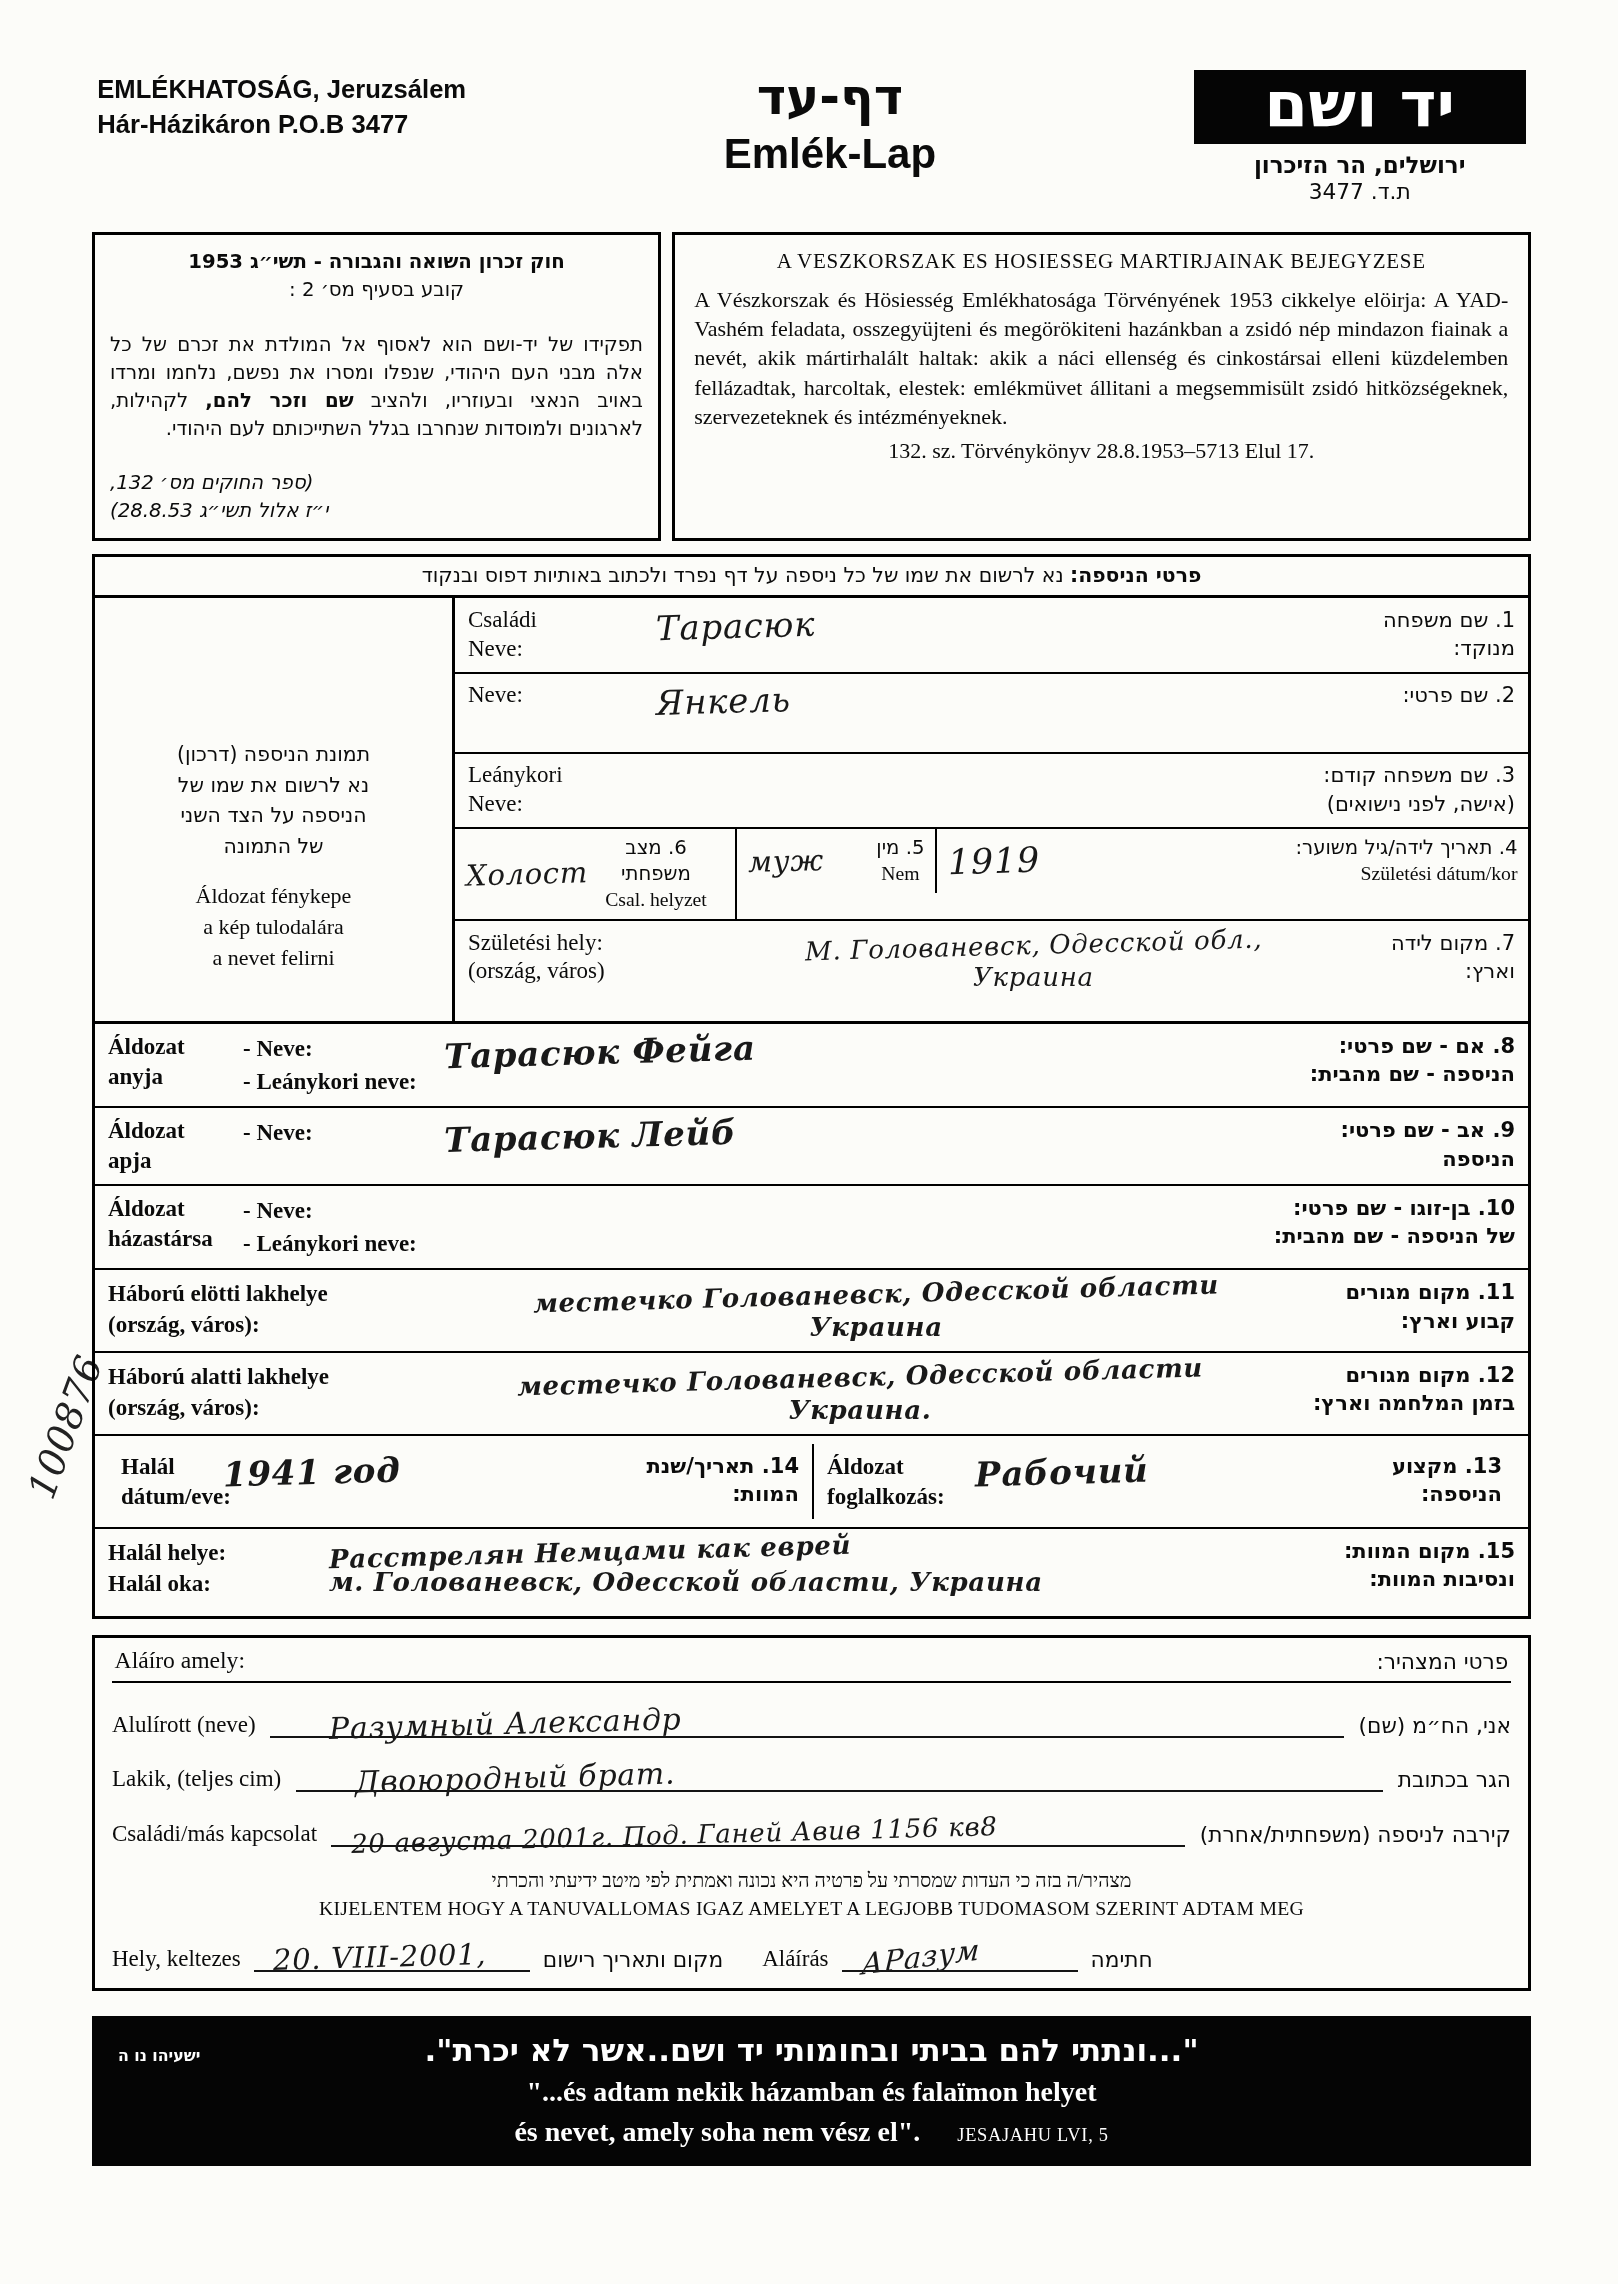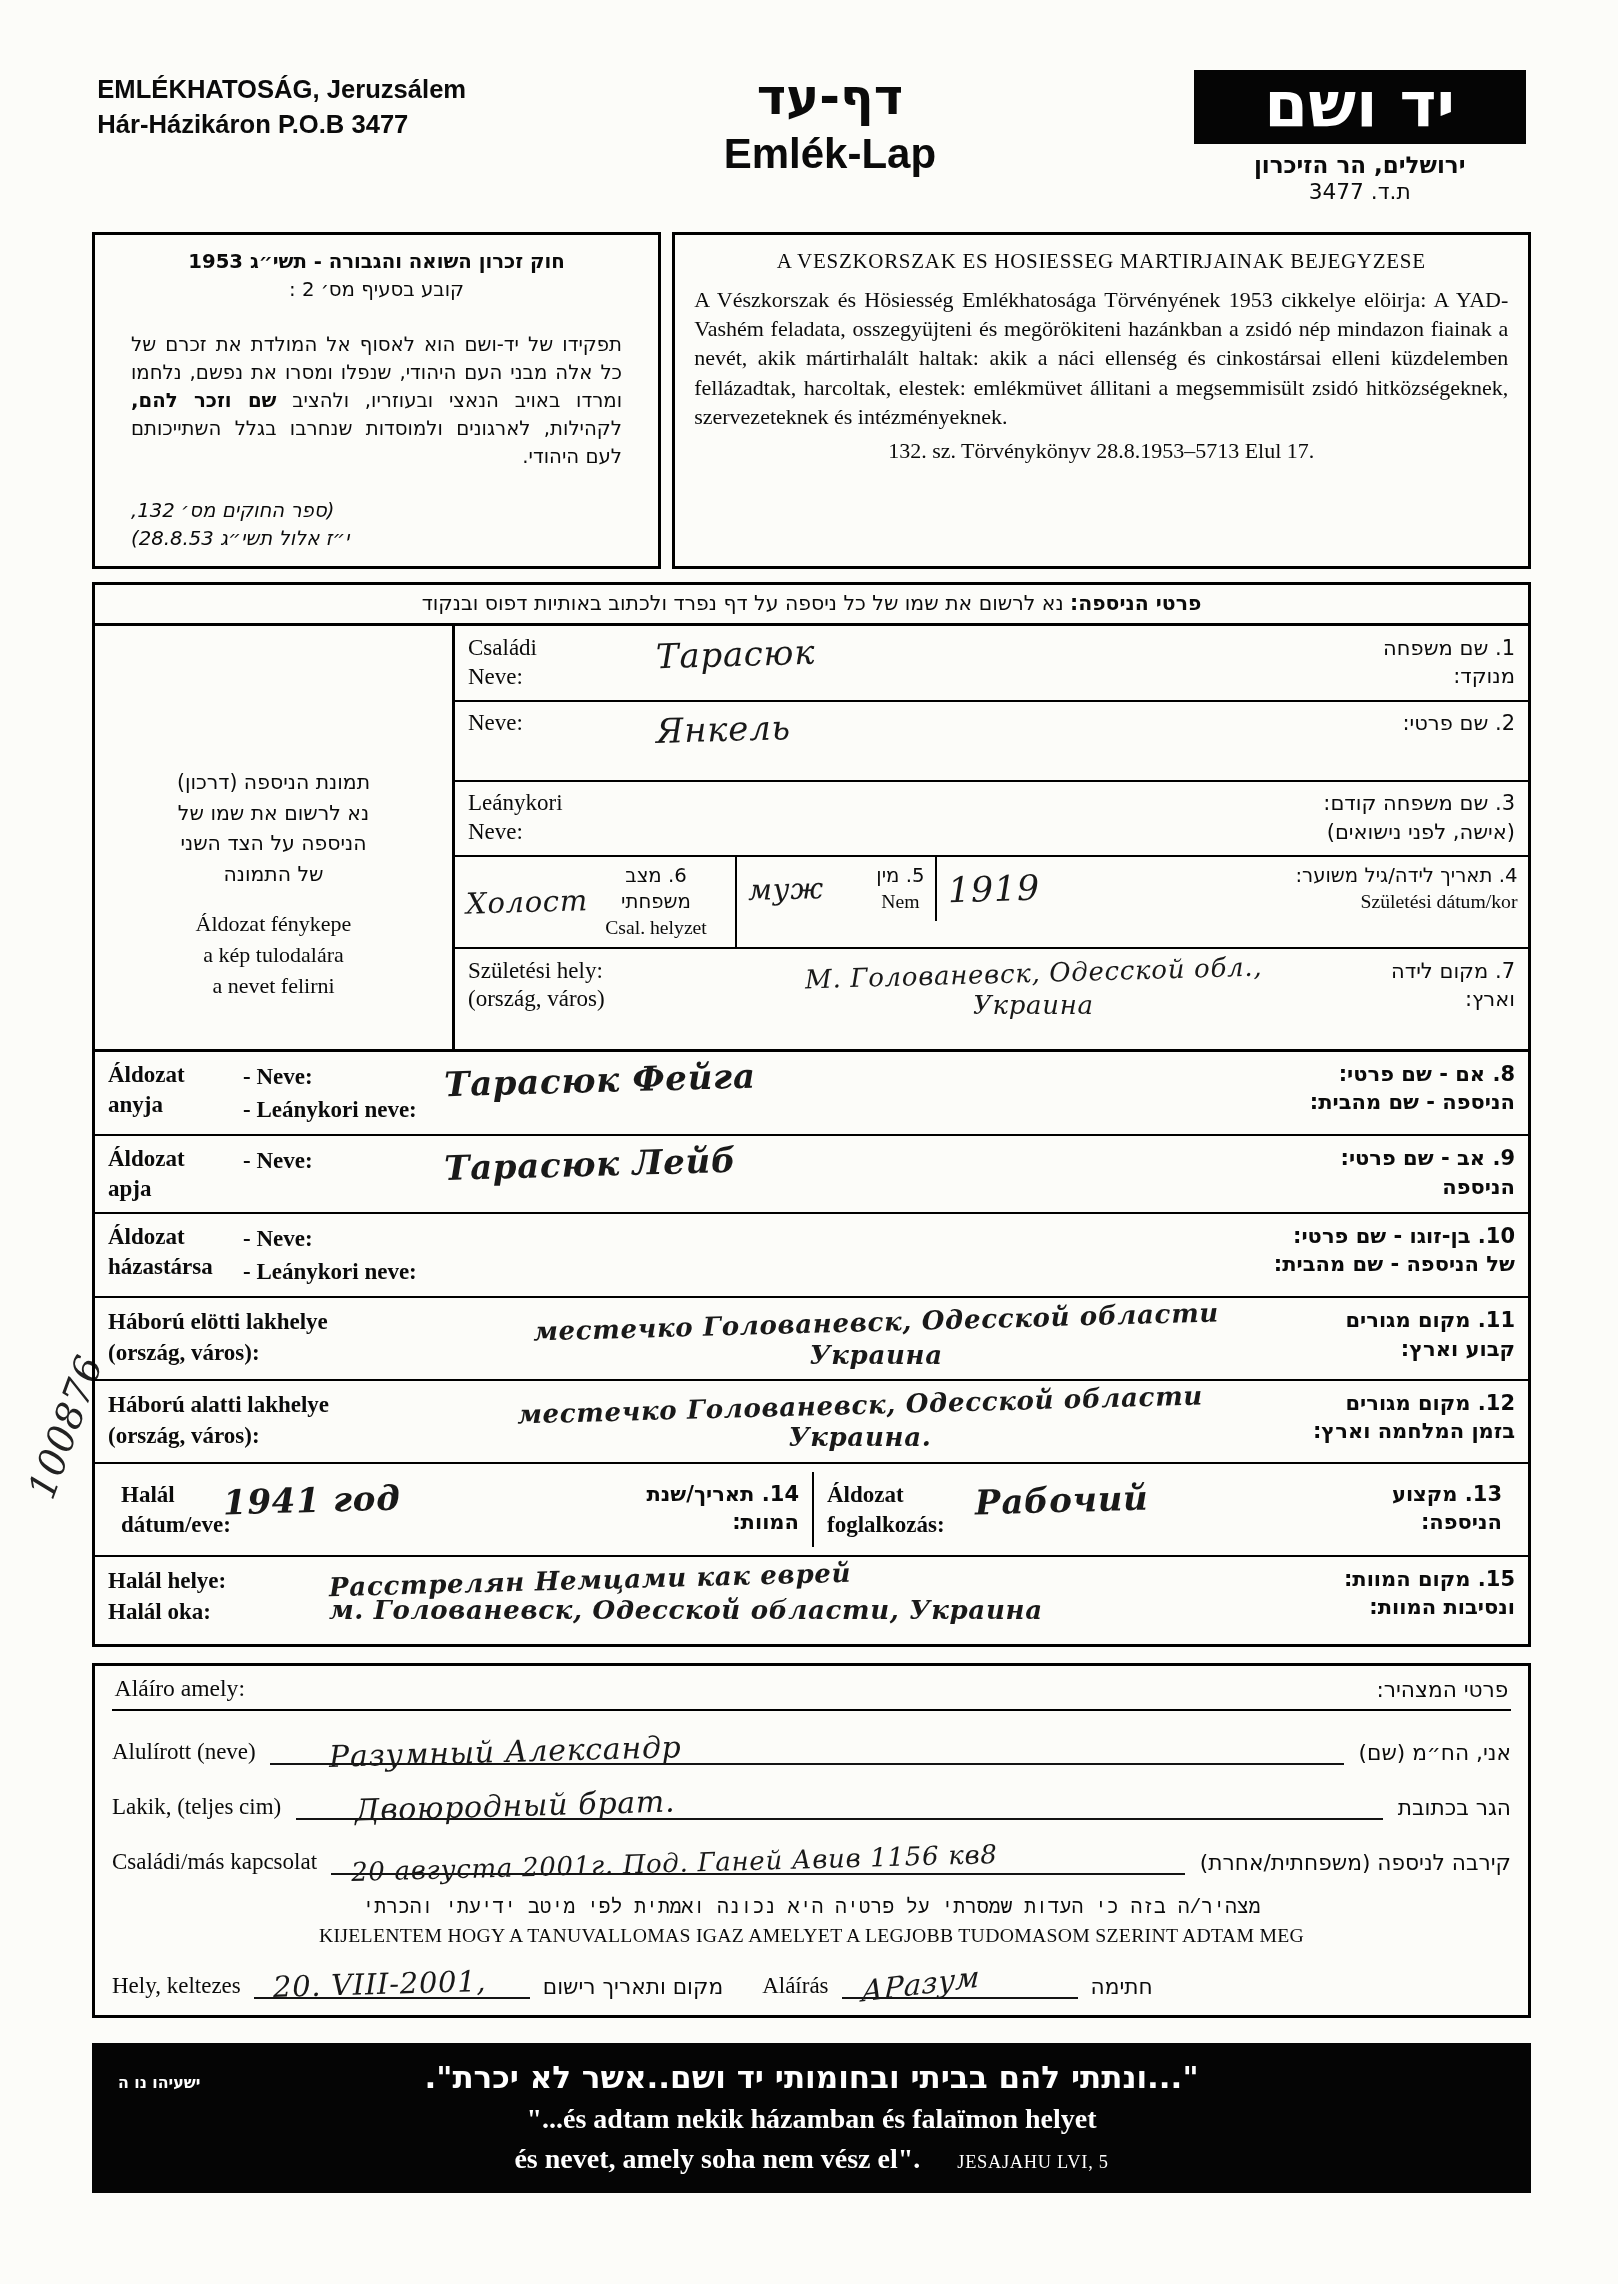--- a/index.html
+++ b/index.html
@@ -26,21 +26,21 @@
   .title-heb { font-family:"DejaVu Sans",sans-serif; font-weight:bold; font-size:50px; line-height:1.05; }
   .title-lat { font-family:"Liberation Sans",sans-serif; font-weight:bold; font-size:42px; margin-top:6.6px; }
   .logo-block { width:332px; text-align:center; }
   .logo-box { background:#050505; color:#fff; font-family:"DejaVu Sans",sans-serif; font-weight:bold;
               font-size:63px; line-height:1.12; padding:0 9.2px 3.9px; }
   .logo-sub1 { font-family:"DejaVu Sans",sans-serif; font-weight:bold; font-size:23px; margin-top:7.9px; }
   .logo-sub2 { font-family:"DejaVu Sans",sans-serif; font-size:21.7px; margin-top:1.3px; }
 
   
   .law { display:flex; gap:10.5px; align-items:stretch; margin-top:27.6px; }
-  .law-heb { width:569px; border:3.9px solid #000; padding:13px 36px; direction:rtl;
+  .law-heb { width:569px; border:3.9px solid #000; padding:13px 15px; direction:rtl;
              font-family:"DejaVu Sans",sans-serif; font-size:19.7px; line-height:1.42; }
   .law-heb .t { text-align:center; font-weight:bold; }
   .law-heb .t2 { text-align:center; font-weight:normal; margin-bottom:27px; }
   .law-heb .b { text-align:justify; }
   .law-heb .refs { margin-top:26px; text-align:left;font-style:italic; }
   .law-hu { flex:1; border:3.9px solid #000; padding:14.4px 19.7px 9.2px; }
   .law-hu .t { text-align:center; font-size:21px; letter-spacing:0.7px; margin-bottom:10.5px; }
   .law-hu .b { font-size:22px; line-height:1.33; text-align:justify; }
   .law-hu .r { text-align:center; font-size:22px; margin-top:6.6px; }
   .bold { font-weight:bold; }
@@ -98,21 +98,21 @@
   .dhead { display:flex; justify-content:space-between; align-items:flex-end;
            border-bottom:2px solid #000; padding:0 2.6px 6.6px; }
   .dhead .hu { font-size:23.6px; }
   .dhead .he { direction:rtl; font-family:"DejaVu Sans",sans-serif; font-size:21.7px; }
   .drow { display:flex; align-items:flex-end; margin-top:19.7px; font-size:23px; }
   .dlbl { white-space:nowrap; }
   .dline { flex:1; border-bottom:2px solid #141414; margin:0 14.4px; position:relative; height:35px; }
   .dline .hw { position:absolute; left:59px; bottom:-5.3px; font-size:30px; }
   .dheb { direction:rtl; font-family:"DejaVu Sans",sans-serif; font-size:21.7px; white-space:nowrap; }
   .decl { text-align:center; margin-top:22px; }
-  .decl .h { direction:rtl; font-family:Liberation Mono, monospace; font-size:19.7px; }
+  .decl .h { direction:rtl; font-family:Liberation Serif, serif; font-size:19.7px; }
   .decl .l { font-size:19.7px; letter-spacing:0.3px; margin-top:5.3px; }
   .final-row { display:flex; align-items:flex-end; margin-top:17px; font-size:23px; }
   .dline2 { border-bottom:2px solid #141414; margin:0 13px; position:relative; height:35px; }
   .dline2 .hw { position:absolute; left:19.7px; bottom:-3.9px; font-size:29px; }
   .w-date { width:276px; } .w-sig { width:236px; }
   .sig { transform:rotate(-7deg) skewX(-10deg); font-size:34px; }
 
   
   .footer { background:#050505; color:#fff; margin-top:25px; padding:15.8px 22px 18.4px; }
   .f-heb { position:relative; direction:rtl; text-align:center; font-family:"DejaVu Sans",sans-serif;

